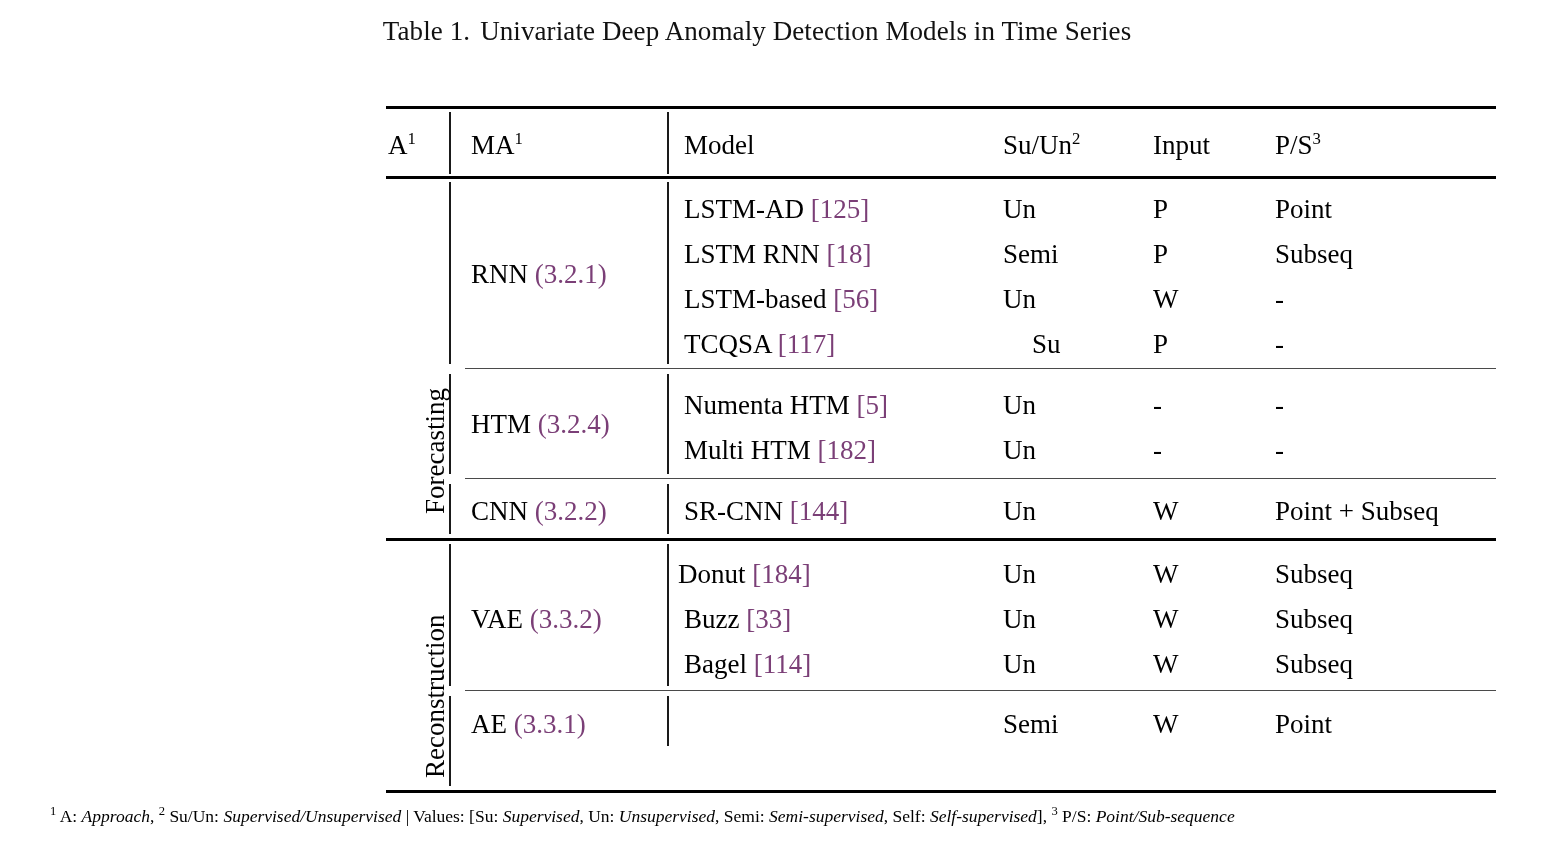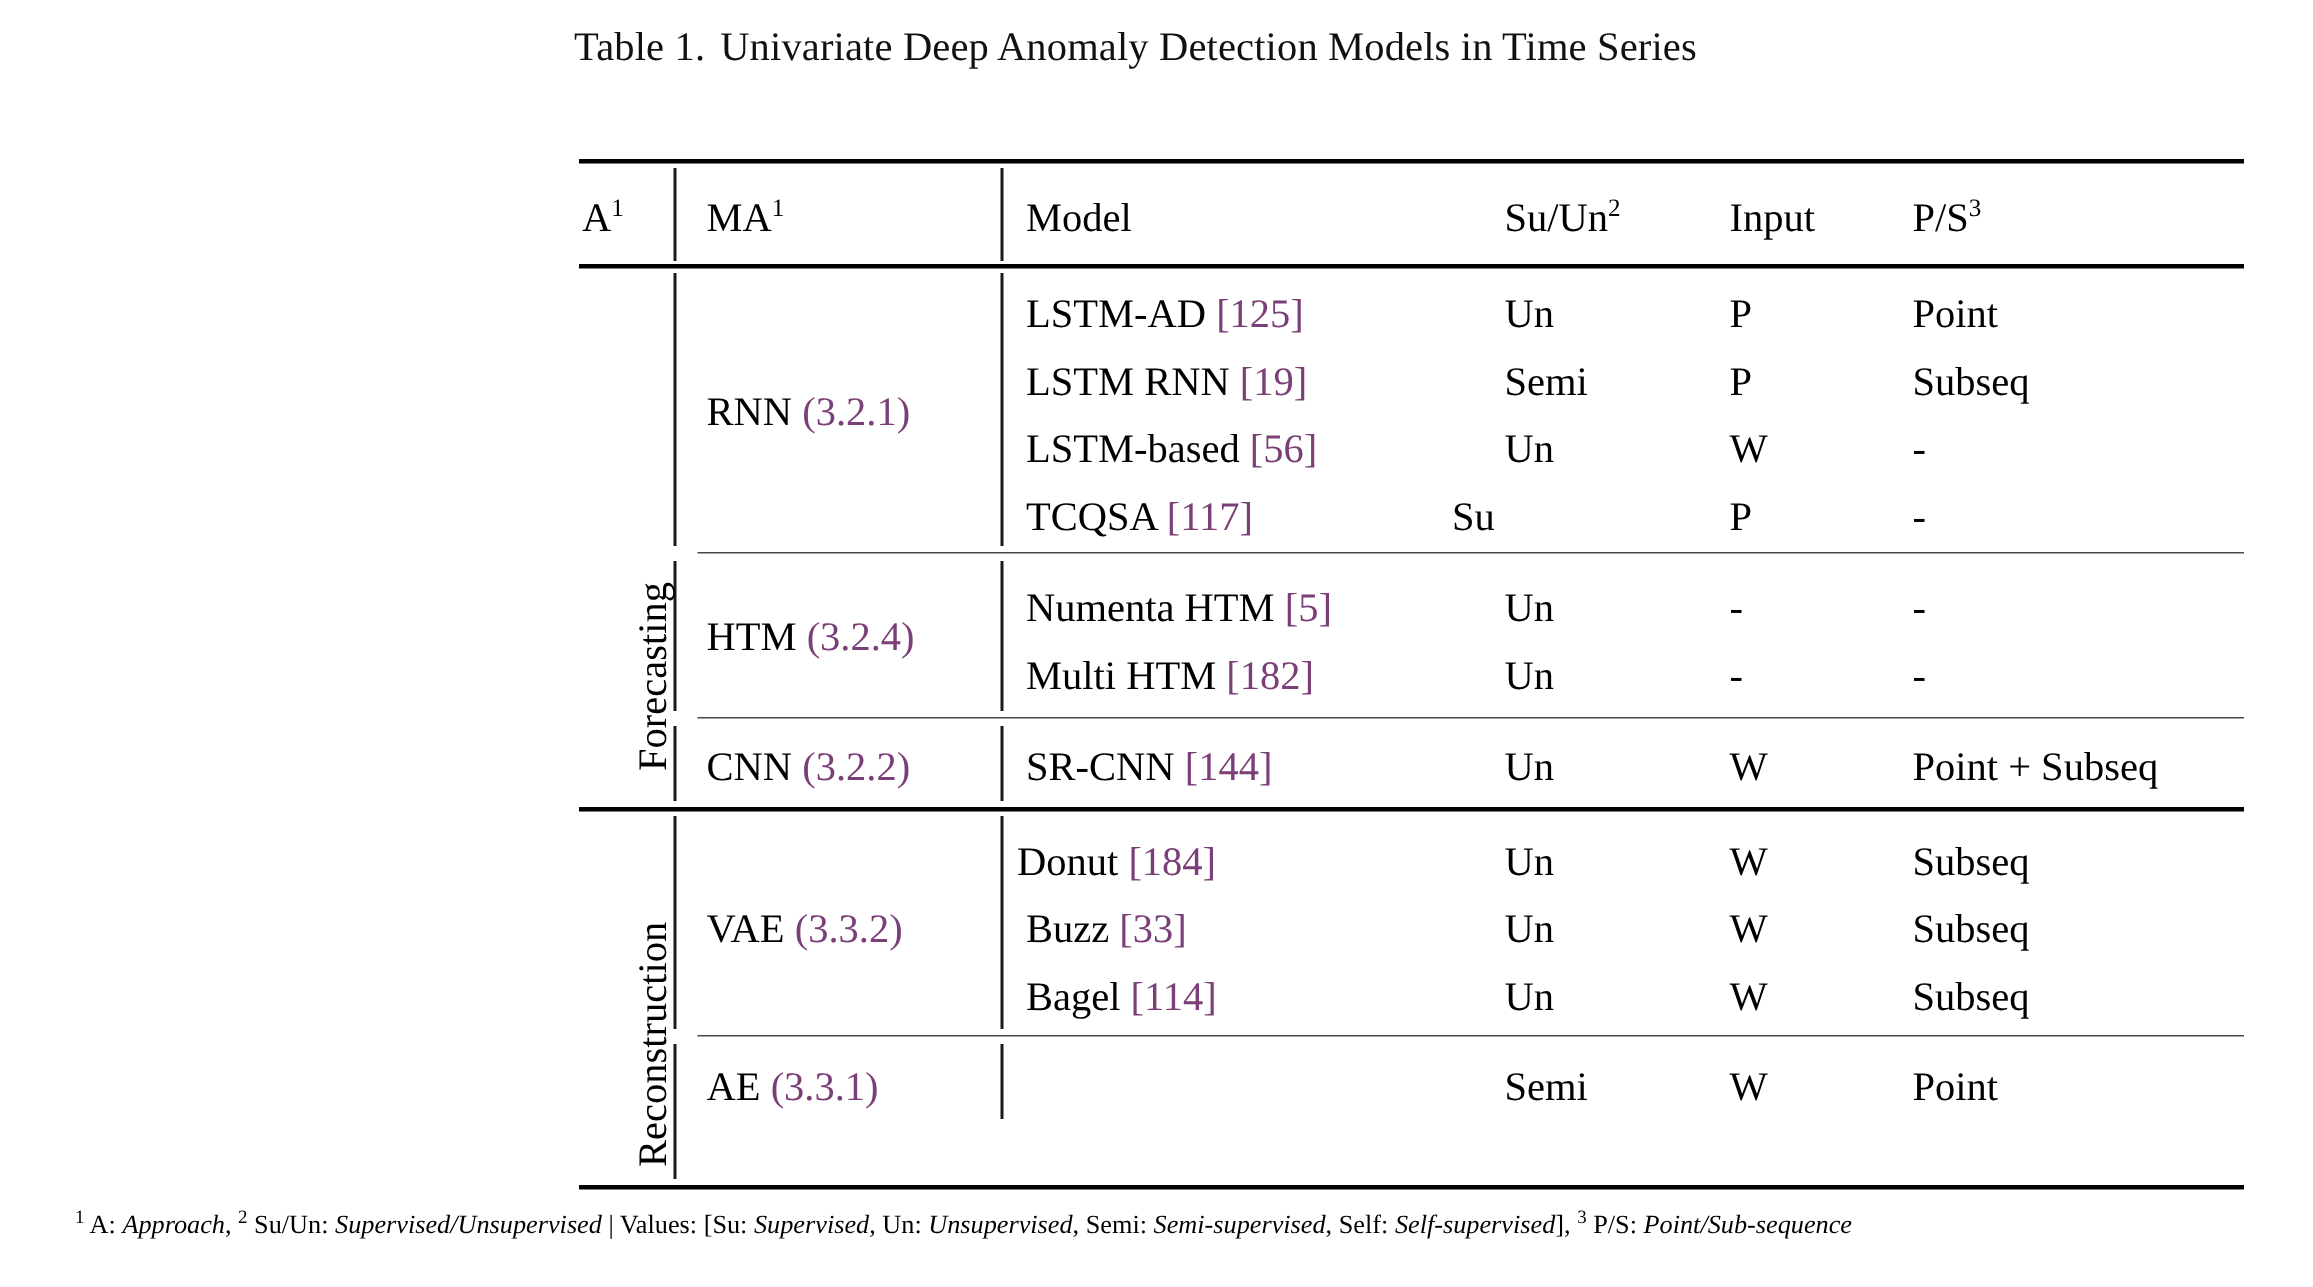--- a/index.html
+++ b/index.html
@@ -145,32 +145,32 @@
   <div class="cell" style="left:85px; top:305px;"><span>HTM</span> <span class="sec">(3.2.4)</span></div>
   <div class="cell" style="left:85px; top:392px;"><span>CNN</span> <span class="sec">(3.2.2)</span></div>
   <div class="cell" style="left:85px; top:500px;"><span>VAE</span> <span class="sec">(3.3.2)</span></div>
   <div class="cell" style="left:85px; top:605px;"><span>AE</span> <span class="sec">(3.3.1)</span></div>
 
   <div class="cell" style="left:298px;top:90px;"><span>LSTM-AD</span> <span class="ref">[125]</span></div>
   <div class="cell" style="left:617px;top:90px;">Un</div>
   <div class="cell" style="left:767px;top:90px;">P</div>
   <div class="cell" style="left:889px;top:90px;">Point</div>
 
-  <div class="cell" style="left:298px;top:135px;"><span>LSTM RNN</span> <span class="ref">[19]</span></div>
+  <div class="cell" style="left:298px;top:135px;"><span>LSTM RNN</span> <span class="ref">[18]</span></div>
   <div class="cell" style="left:617px;top:135px;">Semi</div>
   <div class="cell" style="left:767px;top:135px;">P</div>
   <div class="cell" style="left:889px;top:135px;">Subseq</div>
 
   <div class="cell" style="left:298px;top:180px;"><span>LSTM-based</span> <span class="ref">[56]</span></div>
   <div class="cell" style="left:617px;top:180px;">Un</div>
   <div class="cell" style="left:767px;top:180px;">W</div>
   <div class="cell" style="left:889px;top:180px;">-</div>
 
   <div class="cell" style="left:298px;top:225px;"><span>TCQSA</span> <span class="ref">[117]</span></div>
-  <div class="cell" style="left:582px;top:225px;">Su</div>
+  <div class="cell" style="left:646px;top:225px;">Su</div>
   <div class="cell" style="left:767px;top:225px;">P</div>
   <div class="cell" style="left:889px;top:225px;">-</div>
 
   <div class="cell" style="left:298px;top:286px;"><span>Numenta HTM</span> <span class="ref">[5]</span></div>
   <div class="cell" style="left:617px;top:286px;">Un</div>
   <div class="cell" style="left:767px;top:286px;">-</div>
   <div class="cell" style="left:889px;top:286px;">-</div>
 
   <div class="cell" style="left:298px;top:331px;text-align:center;"><span>Multi HTM</span> <span class="ref">[182]</span></div>
   <div class="cell" style="left:617px;top:331px;">Un</div>

